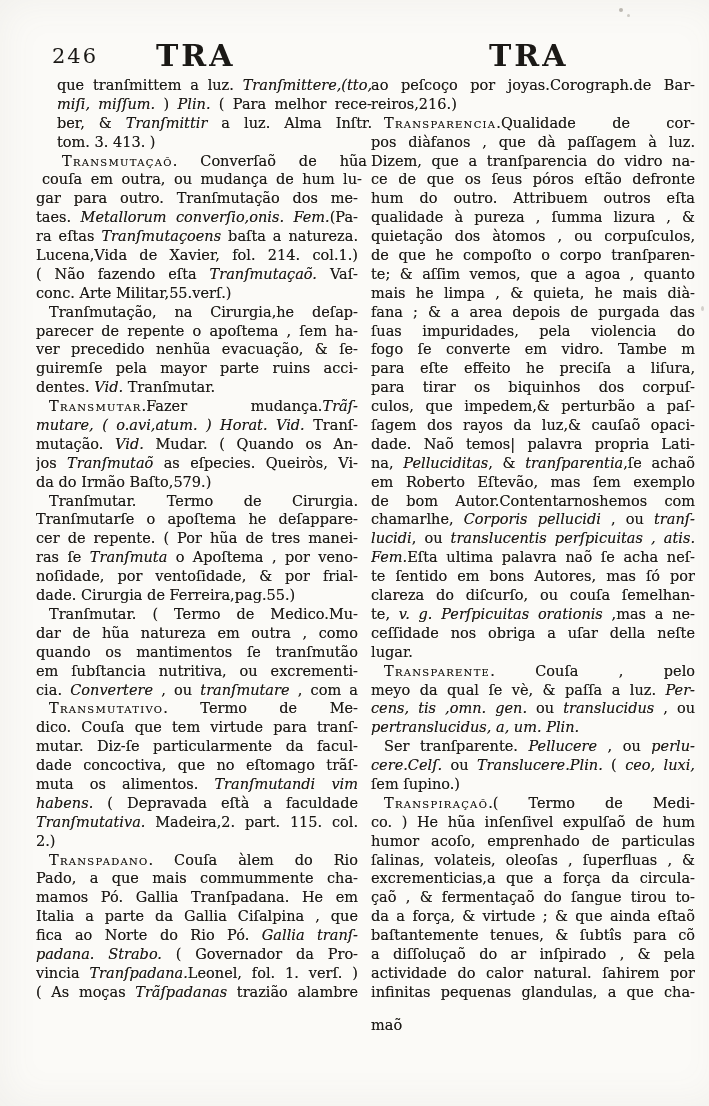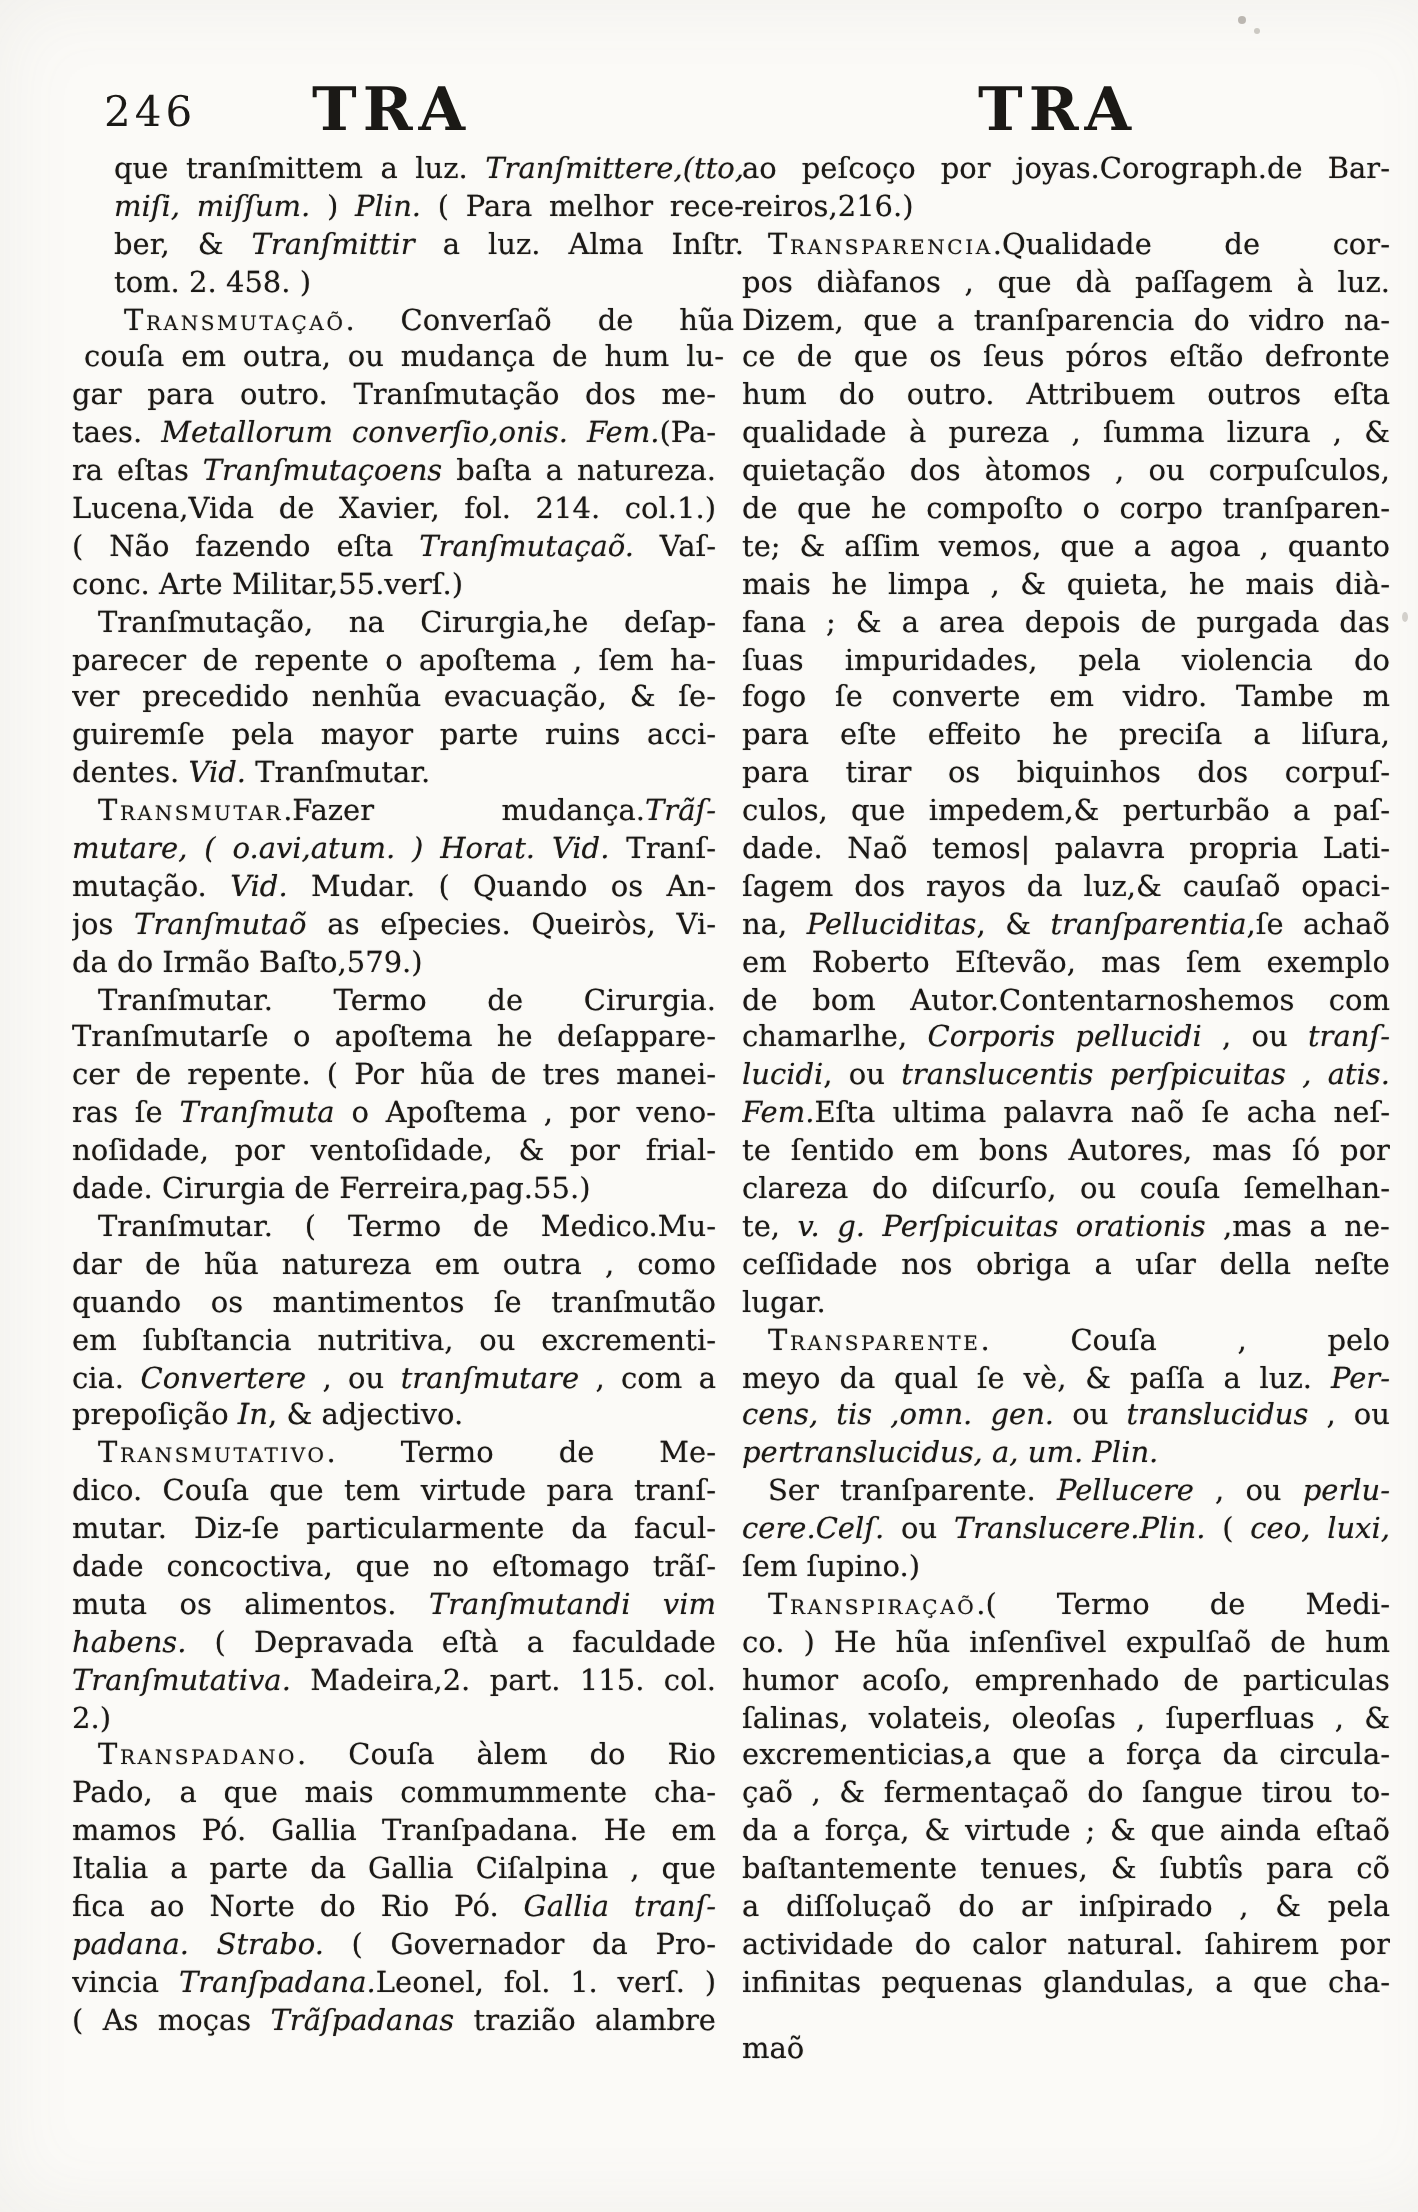--- a/index.html
+++ b/index.html
@@ -65,21 +65,21 @@
 
 <div class="page">
   <div class="pagenum">246</div>
   <div class="runhead left">TRA</div>
   <div class="runhead right">TRA</div>
 
   <div class="col col-left" id="col-left">
       <div class="line">que tranſmittem a luz. <i>Tranſmittere,(tto,</i></div>
       <div class="line"><i>miſi, miſſum.</i> ) <i>Plin.</i> ( Para melhor rece-</div>
       <div class="line">ber, &amp; <i>Tranſmittir</i> a luz. Alma Inſtr.</div>
-      <div class="line nj">tom. 2. 458. )</div>
+      <div class="line nj">tom. 3. 413. )</div>
       <div class="line p"><span class="sc">Transmutaçaõ</span>. Converſaõ de hũa</div>
       <div class="line">couſa em outra, ou mudança de hum lu-</div>
       <div class="line">gar para outro. Tranſmutação dos me-</div>
       <div class="line">taes. <i>Metallorum converſio,onis.</i> <i>Fem.</i>(Pa-</div>
       <div class="line">ra eſtas <i>Tranſmutaçoens</i> baſta a natureza.</div>
       <div class="line">Lucena,Vida de Xavier, fol. 214. col.1.)</div>
       <div class="line">( Não fazendo eſta <i>Tranſmutaçaõ.</i> Vaſ-</div>
       <div class="line nj">conc. Arte Militar,55.verſ.)</div>
       <div class="line p">Tranſmutação, na Cirurgia,he deſap-</div>
       <div class="line">parecer de repente o apoſtema , ſem ha-</div>
@@ -95,21 +95,20 @@
       <div class="line">Tranſmutarſe o apoſtema he deſappare-</div>
       <div class="line">cer de repente. ( Por hũa de tres manei-</div>
       <div class="line">ras ſe <i>Tranſmuta</i> o Apoſtema , por veno-</div>
       <div class="line">noſidade, por ventoſidade, &amp; por frial-</div>
       <div class="line nj">dade. Cirurgia de Ferreira,pag.55.)</div>
       <div class="line p">Tranſmutar. ( Termo de Medico.Mu-</div>
       <div class="line">dar de hũa natureza em outra , como</div>
       <div class="line">quando os mantimentos ſe tranſmutão</div>
       <div class="line">em ſubſtancia nutritiva, ou excrementi-</div>
       <div class="line">cia. <i>Convertere</i> , ou <i>tranſmutare</i> , com a</div>
-      <div class="line nj">prepoſição <i>In</i>, &amp; adjectivo.</div>
       <div class="line p"><span class="sc">Transmutativo</span>. Termo de Me-</div>
       <div class="line">dico. Couſa que tem virtude  para tranſ-</div>
       <div class="line">mutar. Diz-ſe particularmente da facul-</div>
       <div class="line">dade concoctiva, que no eſtomago trãſ-</div>
       <div class="line">muta os alimentos. <i>Tranſmutandi vim</i></div>
       <div class="line"><i>habens.</i> ( Depravada eſtà a faculdade</div>
       <div class="line"><i>Tranſmutativa.</i> Madeira,2. part. 115. col.</div>
       <div class="line nj">2.)</div>
       <div class="line p"><span class="sc">Transpadano</span>. Couſa àlem do Rio</div>
       <div class="line">Pado, a que mais commummente cha-</div>
@@ -133,22 +132,22 @@
       <div class="line">quietação dos àtomos , ou corpuſculos,</div>
       <div class="line">de que he compoſto o corpo tranſparen-</div>
       <div class="line">te; &amp; aſſim vemos, que a agoa , quanto</div>
       <div class="line">mais he limpa , &amp; quieta, he mais dià-</div>
       <div class="line">fana ; &amp; a area depois de purgada das</div>
       <div class="line">ſuas impuridades, pela violencia do</div>
       <div class="line">fogo ſe converte em vidro. Tambe m</div>
       <div class="line">para eſte effeito he preciſa a liſura,</div>
       <div class="line">para tirar  os biquinhos dos corpuſ-</div>
       <div class="line">culos, que impedem,&amp; perturbão a paſ-</div>
+      <div class="line">ſagem dos rayos da luz,&amp; cauſaõ  opaci-</div>
       <div class="line">dade. Naõ temos| palavra propria  Lati-</div>
-      <div class="line">ſagem dos rayos da luz,&amp; cauſaõ  opaci-</div>
       <div class="line">na, <i>Pelluciditas</i>, &amp; <i>tranſparentia</i>,ſe achaõ</div>
       <div class="line">em Roberto Eſtevão, mas ſem exemplo</div>
       <div class="line">de bom Autor.Contentarnoshemos com</div>
       <div class="line">chamarlhe, <i>Corporis pellucidi</i> , ou <i>tranſ-</i></div>
       <div class="line"><i>lucidi</i>, ou <i>translucentis perſpicuitas , atis.</i></div>
       <div class="line"><i>Fem.</i>Eſta ultima palavra naõ ſe acha neſ-</div>
       <div class="line">te ſentido em bons Autores, mas ſó por</div>
       <div class="line">clareza do diſcurſo, ou couſa ſemelhan-</div>
       <div class="line">te, <i>v. g.</i> <i>Perſpicuitas orationis</i> ,mas a ne-</div>
       <div class="line">ceſſidade nos obriga a uſar della neſte</div>

